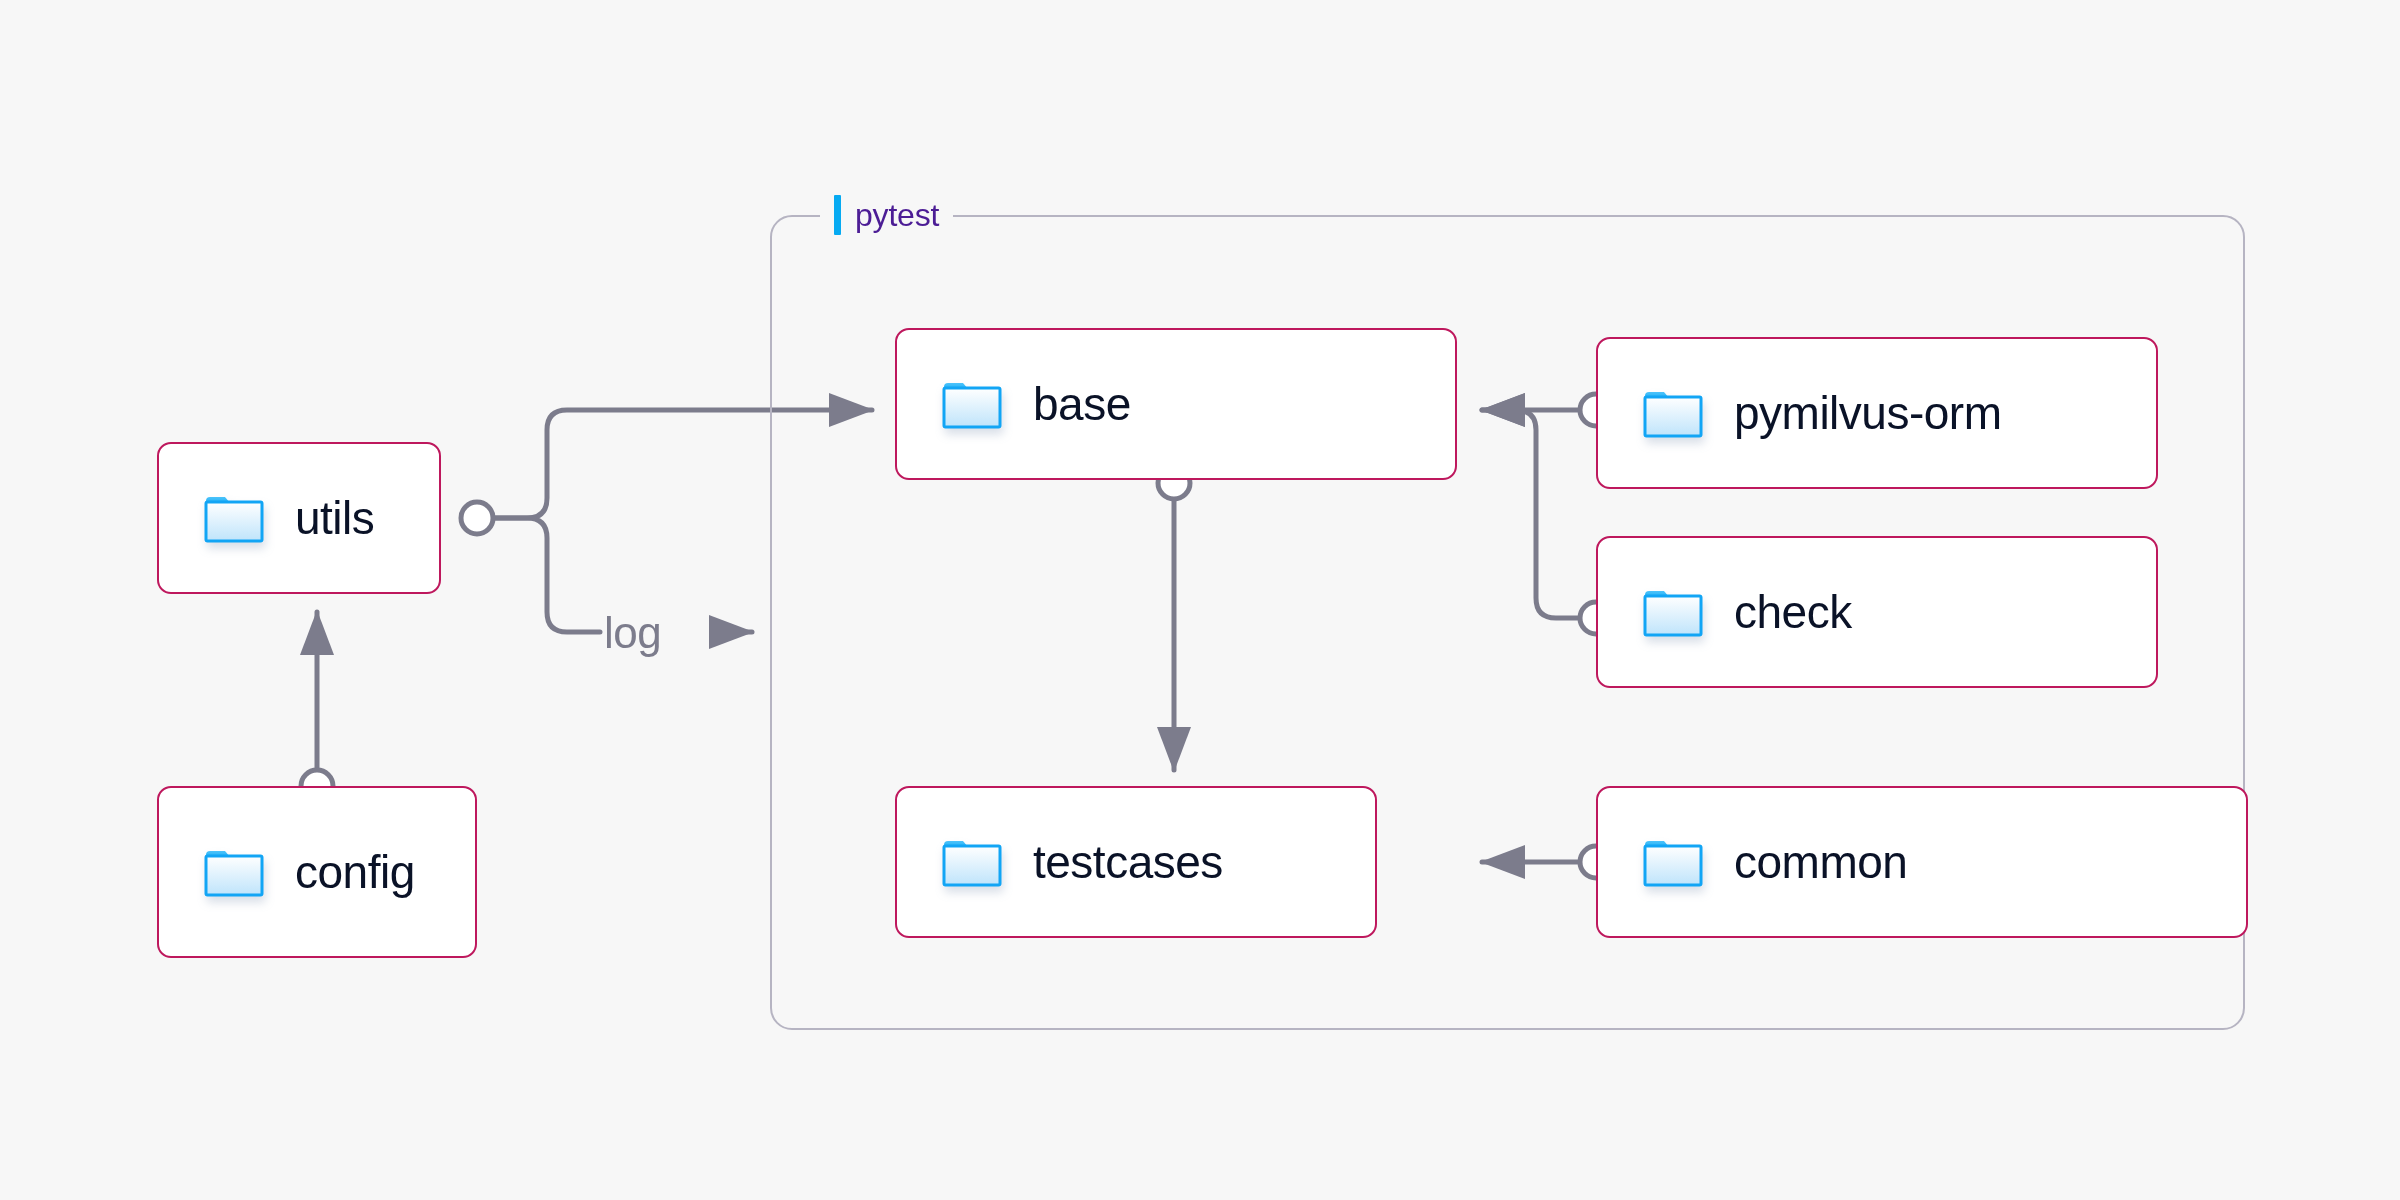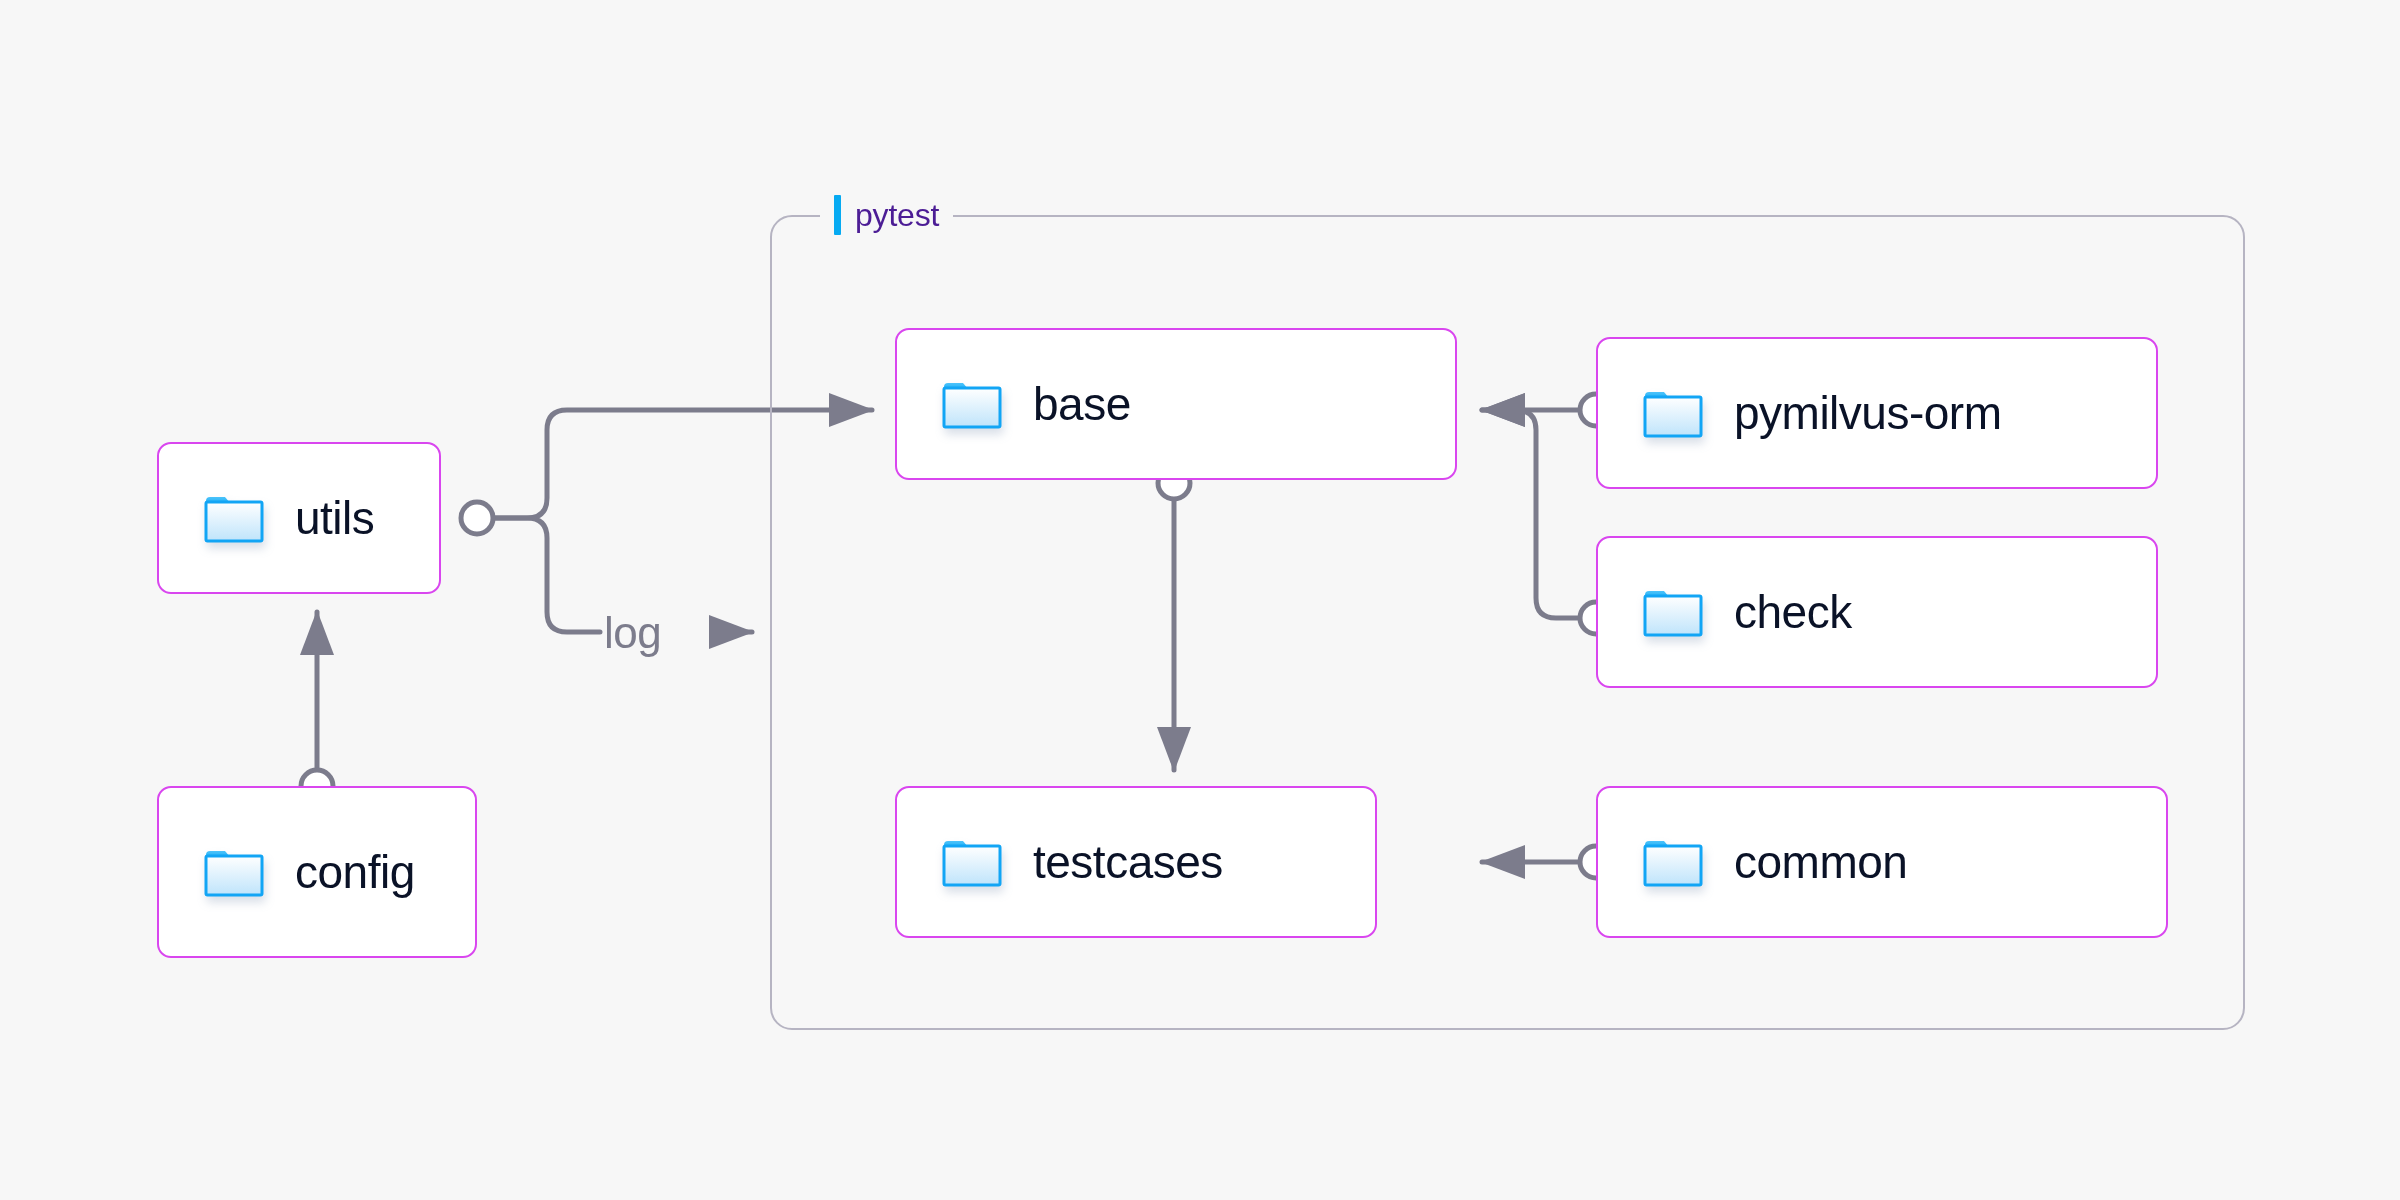--- a/index.html
+++ b/index.html
@@ -30,21 +30,21 @@
     width:7px;height:40px;background:#06aaf2;border-radius:1px;
   }
   .group-label-text{
     font-size:32px;color:#4c1d95;letter-spacing:-0.2px;white-space:nowrap;
   }
 
   
   .node{
     position:absolute;
     background:#ffffff;
-    border:2px solid #d946ef;
+    border:2px solid #be185d;
     border-radius:14px;
     box-sizing:border-box;
     display:flex;align-items:center;
     padding-left:44px;
     gap:30px;
   }
   .node-label{
     font-size:46px;color:#0a1227;letter-spacing:-0.5px;white-space:nowrap;
   }
   .folder-icon{
@@ -164,21 +164,21 @@
   </div>
 
   <div class="node" id="node-check" style="left: 1596px; top: 536px; width: 562px; height: 152px;">
     <svg class="folder-icon" viewBox="0 0 62 52">
       <path d="M3 9 Q3 5 7 5 L22 5 L27 11 L24 13 L3 13 Z" fill="url(#folderTabGrad)"></path>
       <rect x="3" y="10" width="56" height="39" rx="1.5" fill="url(#folderGrad)" stroke="#12a5f5" stroke-width="3"></rect>
     </svg>
     <span class="node-label">check</span>
   </div>
 
-  <div class="node" id="node-common" style="left: 1596px; top: 786px; width: 572px; height: 152px;">
+  <div class="node" id="node-common" style="left: 1596px; top: 786px; width: 652px; height: 152px;">
     <svg class="folder-icon" viewBox="0 0 62 52">
       <path d="M3 9 Q3 5 7 5 L22 5 L27 11 L24 13 L3 13 Z" fill="url(#folderTabGrad)"></path>
       <rect x="3" y="10" width="56" height="39" rx="1.5" fill="url(#folderGrad)" stroke="#12a5f5" stroke-width="3"></rect>
     </svg>
     <span class="node-label">common</span>
   </div>
 
 </div>
 
 </body></html>

